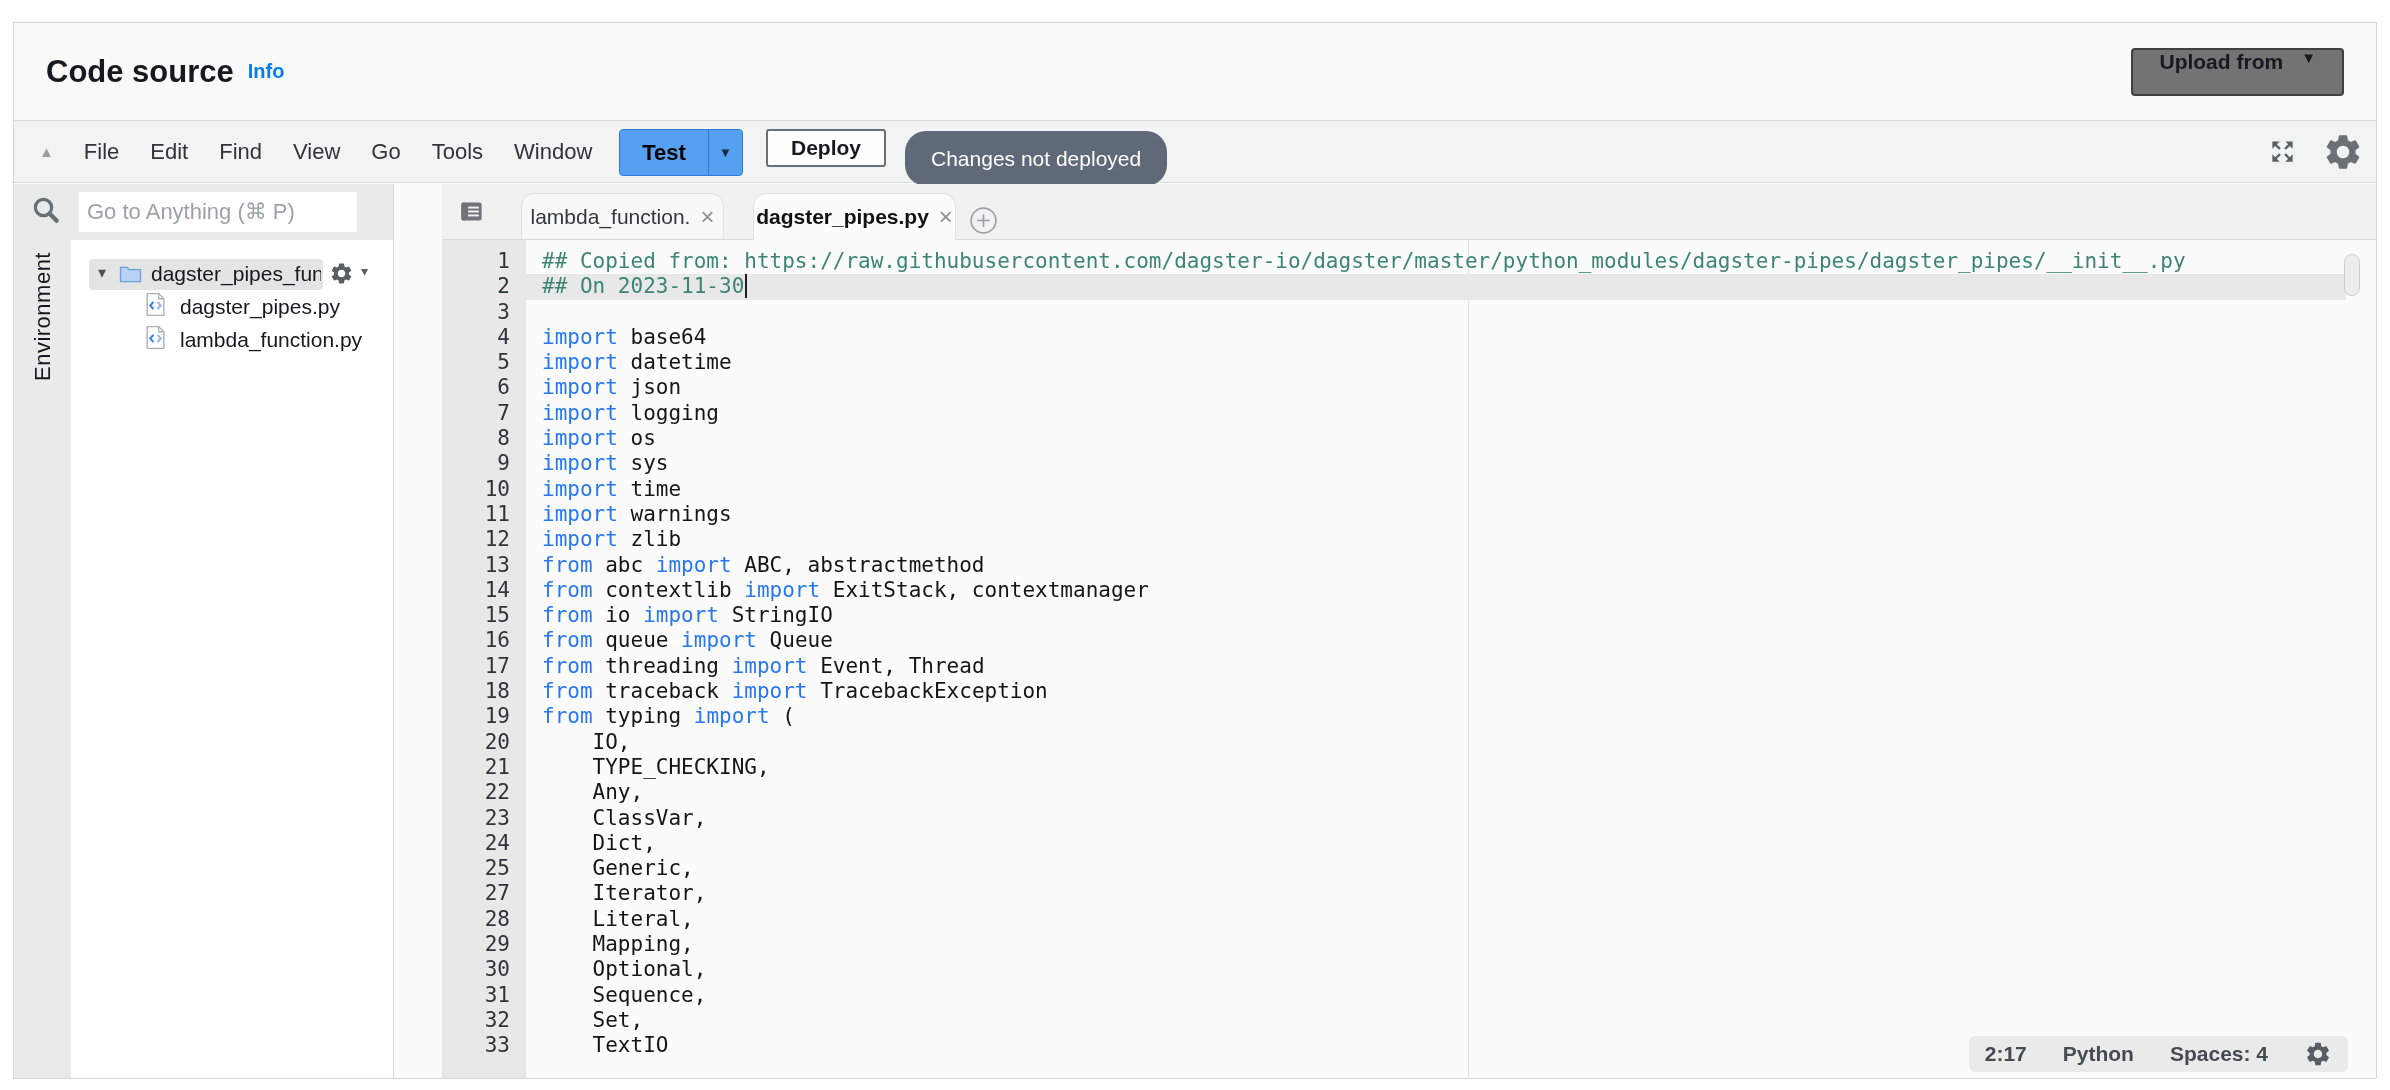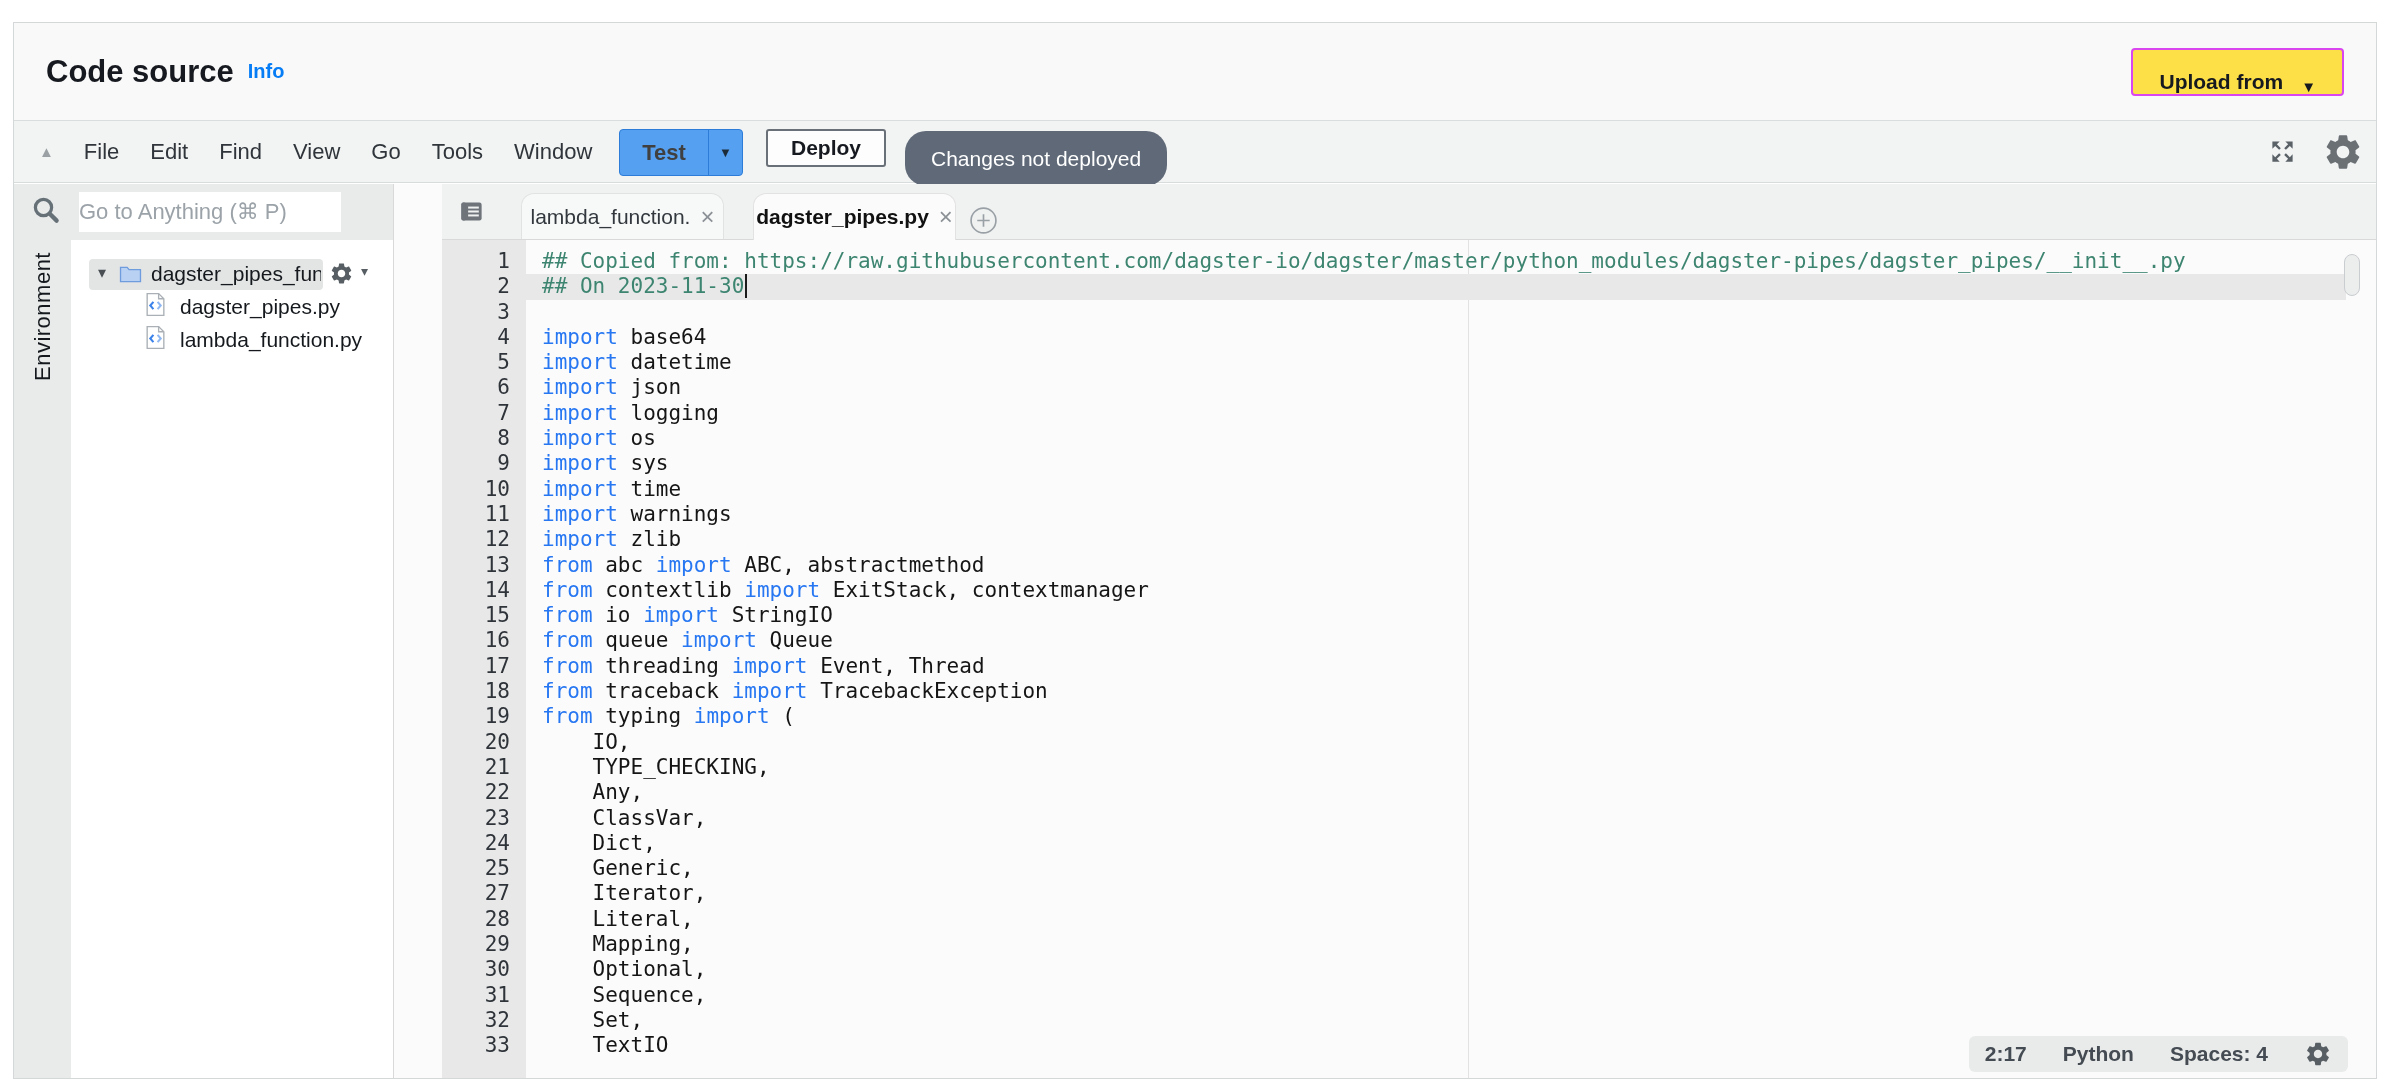--- a/index.html
+++ b/index.html
@@ -12,39 +12,39 @@
     background:#fff;border:1px solid #d5d8d8;box-sizing:border-box;
   }
   
   .header{
     height:98px;background:#f9f9f9;border-bottom:1px solid #dadddd;
     display:flex;align-items:center;padding:0 32px;box-sizing:border-box;
   }
   .title{font-size:31px;font-weight:bold;color:#16191f;}
   .info-link{margin-left:14px;color:#077df5;font-weight:bold;font-size:20px;cursor:pointer;}
   .upload-btn{
-    margin-left:auto;height:48px;background:#fde047;border:2px solid #d946ef;border-radius:4px;
-    font-weight:bold;font-size:21px;color:#16191f;display:flex;align-items:flex-end;gap:18px;
+    margin-left:auto;height:48px;background:#737373;border:2px solid #404040;border-radius:4px;
+    font-weight:bold;font-size:21px;color:#16191f;display:flex;align-items:flex-start;gap:18px;
     padding:0 26px;cursor:pointer;
   }
   .upload-caret{font-size:15px;line-height:1;}
   
   .menubar{
     height:62px;background:#f2f3f3;border-bottom:1px solid #d9dcdc;
     position:relative;display:flex;align-items:center;box-sizing:border-box;
   }
   .collapse-tri{margin-left:25px;color:#9aa0a3;font-size:15px;cursor:pointer;}
   .menu-items{display:flex;gap:31px;margin-left:30px;}
   .menu-item{font-size:22px;color:#2f353a;cursor:pointer;white-space:nowrap;}
   .test-btn{
     position:absolute;left:605px;top:8px;height:45px;display:flex;align-items:stretch;
     border:1px solid #2d7dd8;border-radius:4px;overflow:hidden;background:#55a0f1;cursor:pointer;
   }
   .test-main{width:88px;display:flex;align-items:center;justify-content:center;
-    font-size:22px;font-weight:bold;color:#404040;}
+    font-size:22px;font-weight:bold;color:#000000;}
   .test-caret{width:33px;border-left:1px solid #2d7dd8;display:flex;align-items:center;
     justify-content:center;font-size:13px;color:#1c2b39;}
   .deploy-btn{
     position:absolute;left:752px;top:8px;height:38px;width:120px;background:#fdfdfd;
     border:2px solid #697077;border-radius:3px;box-sizing:border-box;
     display:flex;align-items:center;justify-content:center;
     font-size:21px;font-weight:bold;color:#16191f;cursor:pointer;
   }
   .deploy-badge{
     position:absolute;left:891px;top:10px;height:55px;border-radius:21px;background:#5f6977;
@@ -53,21 +53,21 @@
   .mb-right{position:absolute;right:12px;top:0;height:100%;display:flex;align-items:center;gap:26px;}
   .icon-btn{cursor:pointer;display:flex;align-items:center;}
   
   .content{position:absolute;top:161px;left:0;right:0;bottom:0;display:flex;}
   
   .left-panel{width:380px;border-right:1px solid #d9d9d9;display:flex;flex-direction:column;box-sizing:border-box;}
   .search-row{height:56px;background:#e9ebeb;display:flex;align-items:center;flex:0 0 auto;}
   .search-icon{margin-left:17px;}
   .search-input{
     margin-left:18px;width:262px;height:40px;border:0;background:#fff;font-size:22px;
-    color:#ec4899;padding:0 0;font-family:"Liberation Sans",sans-serif;outline:none;
+    color:#ec4899;padding:0 8px;font-family:"Liberation Sans",sans-serif;outline:none;
   }
   .search-input::placeholder{color:#9ba3a9;}
   .panel-body{flex:1;display:flex;background:#fff;}
   .env-strip{width:57px;background:#e9ebeb;display:flex;justify-content:center;}
   .env-label{
     writing-mode:vertical-rl;transform:rotate(180deg);font-size:22px;color:#15191d;
     margin-top:12px;height:fit-content;letter-spacing:0.5px;
   }
   .tree{flex:1;position:relative;padding-top:19px;}
   .folder-row{position:relative;height:31px;cursor:pointer;}

